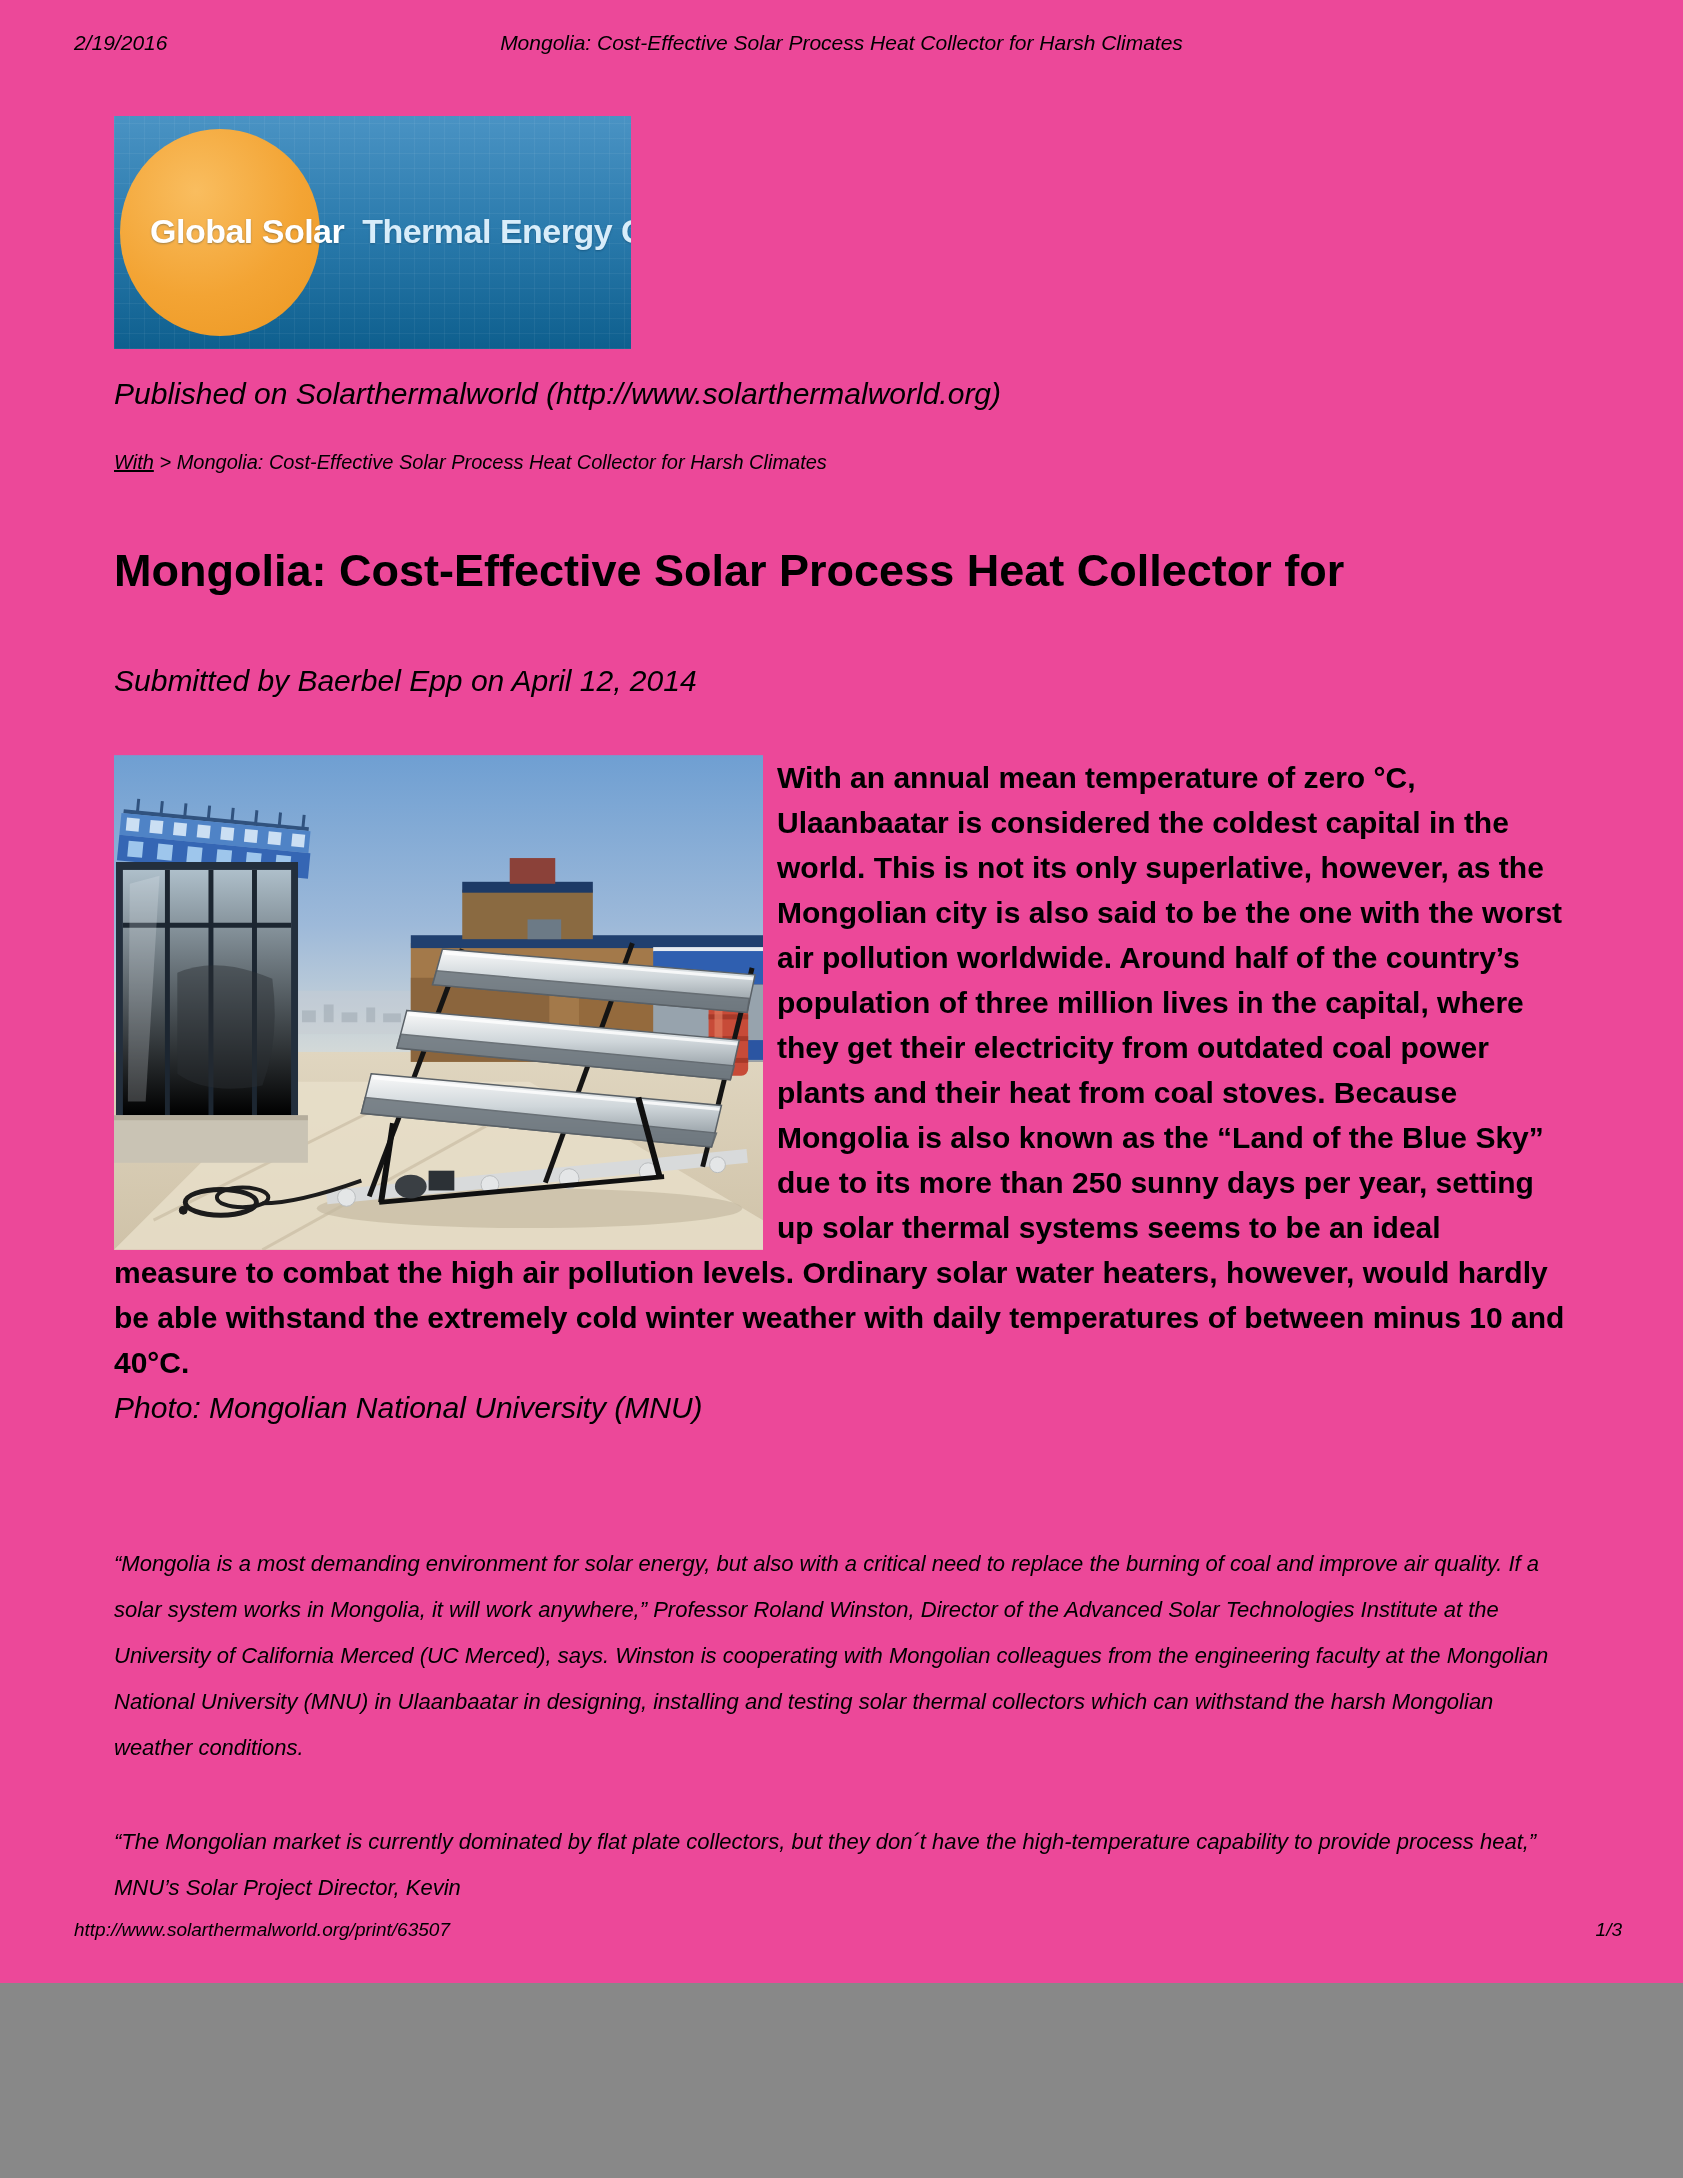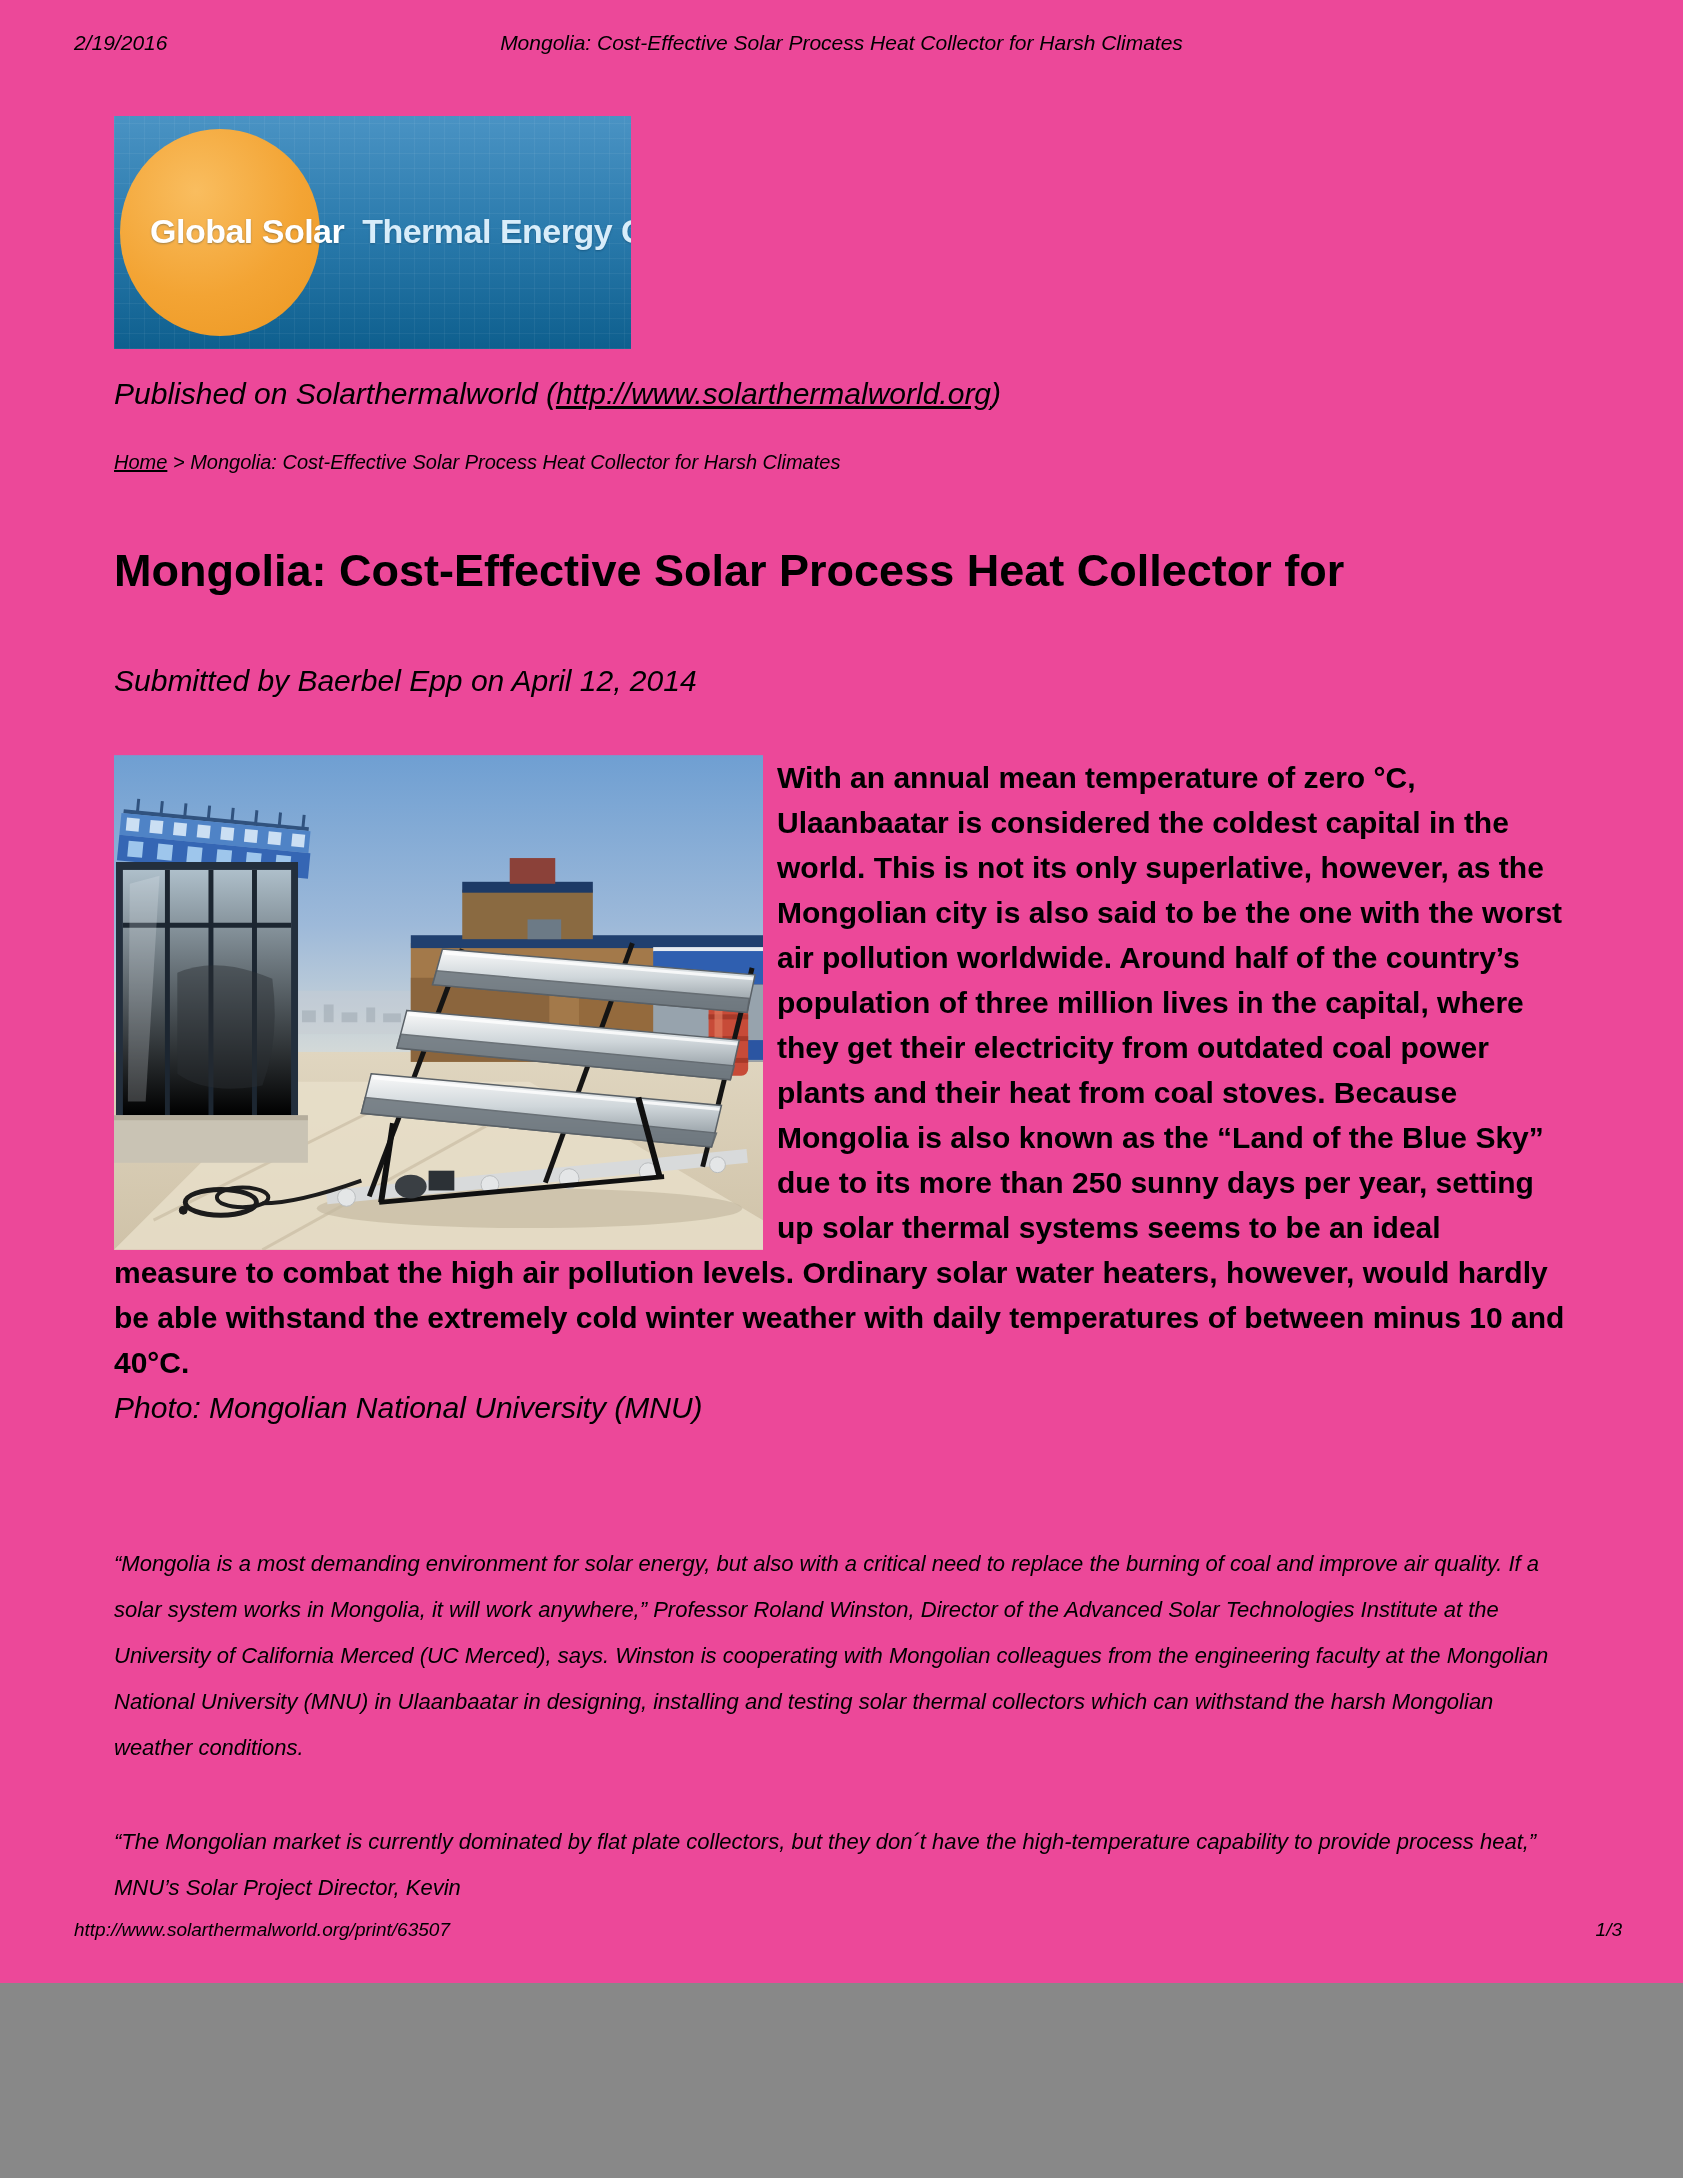--- a/index.html
+++ b/index.html
@@ -44,21 +44,21 @@
   .logo .logo-text {
     position:absolute; left:36px; top:50%; transform:translateY(-54%);
     font-size:34px; font-weight:bold; white-space:nowrap; letter-spacing:-0.5px;
     text-shadow:0 1px 2px rgba(0,40,70,.35);
   }
   .logo .t1 { color:#ffffff; }
   .logo .t2 { color:#d8edfa; }
 
   
   .published { margin-top:26px; font-size:30px; font-style:italic; line-height:38px; }
-  .published .lnk { text-decoration:underline; color:#000; }
+  .published .lnk { color:#000; }
   .breadcrumb { margin-top:36px; font-size:20px; font-style:italic; line-height:26px; }
   .breadcrumb .home { text-decoration:underline; color:#000; cursor:pointer; }
 
   
   h1.page-title { margin-top:67px; font-size:45px; line-height:57px; font-weight:bold; }
   h1.page-title span { display:block; }
   .byline { margin-top:63px; font-size:30px; font-style:italic; line-height:38px; }
 
   .article-body { margin-top:55px; font-size:30px; font-weight:bold; line-height:45px; }
   .photo-fig { float:left; width:649px; height:495px; margin-right:14px; }
@@ -84,21 +84,21 @@
     <div class="logo">
       <div class="sun"></div>
       <div class="logo-text">
         <span class="t1">Global Solar</span>
         <span class="t2">&nbsp;</span><span class="t2">Thermal Energy Council</span>
       </div>
     </div>
 
     <div class="published"><span>Published on Solarthermalworld (</span><span class="lnk">http://www.solarthermalworld.org</span><span>)</span></div>
 
-    <div class="breadcrumb"><span class="home">Home</span><span> &gt; </span><span>Mongolia: Cost-Effective Solar Process Heat Collector for Harsh Climates</span></div>
+    <div class="breadcrumb"><span class="home">With</span><span> &gt; </span><span>Mongolia: Cost-Effective Solar Process Heat Collector for Harsh Climates</span></div>
 
     <h1 class="page-title">
       <span>Mongolia: Cost-Effective Solar Process Heat Collector for</span>
     </h1>
 
     <div class="byline">Submitted by Baerbel Epp on April 12, 2014</div>
 
     <div class="article-body">
       <div class="photo-fig">
         <svg viewBox="0 0 656 500" xmlns="http://www.w3.org/2000/svg">

